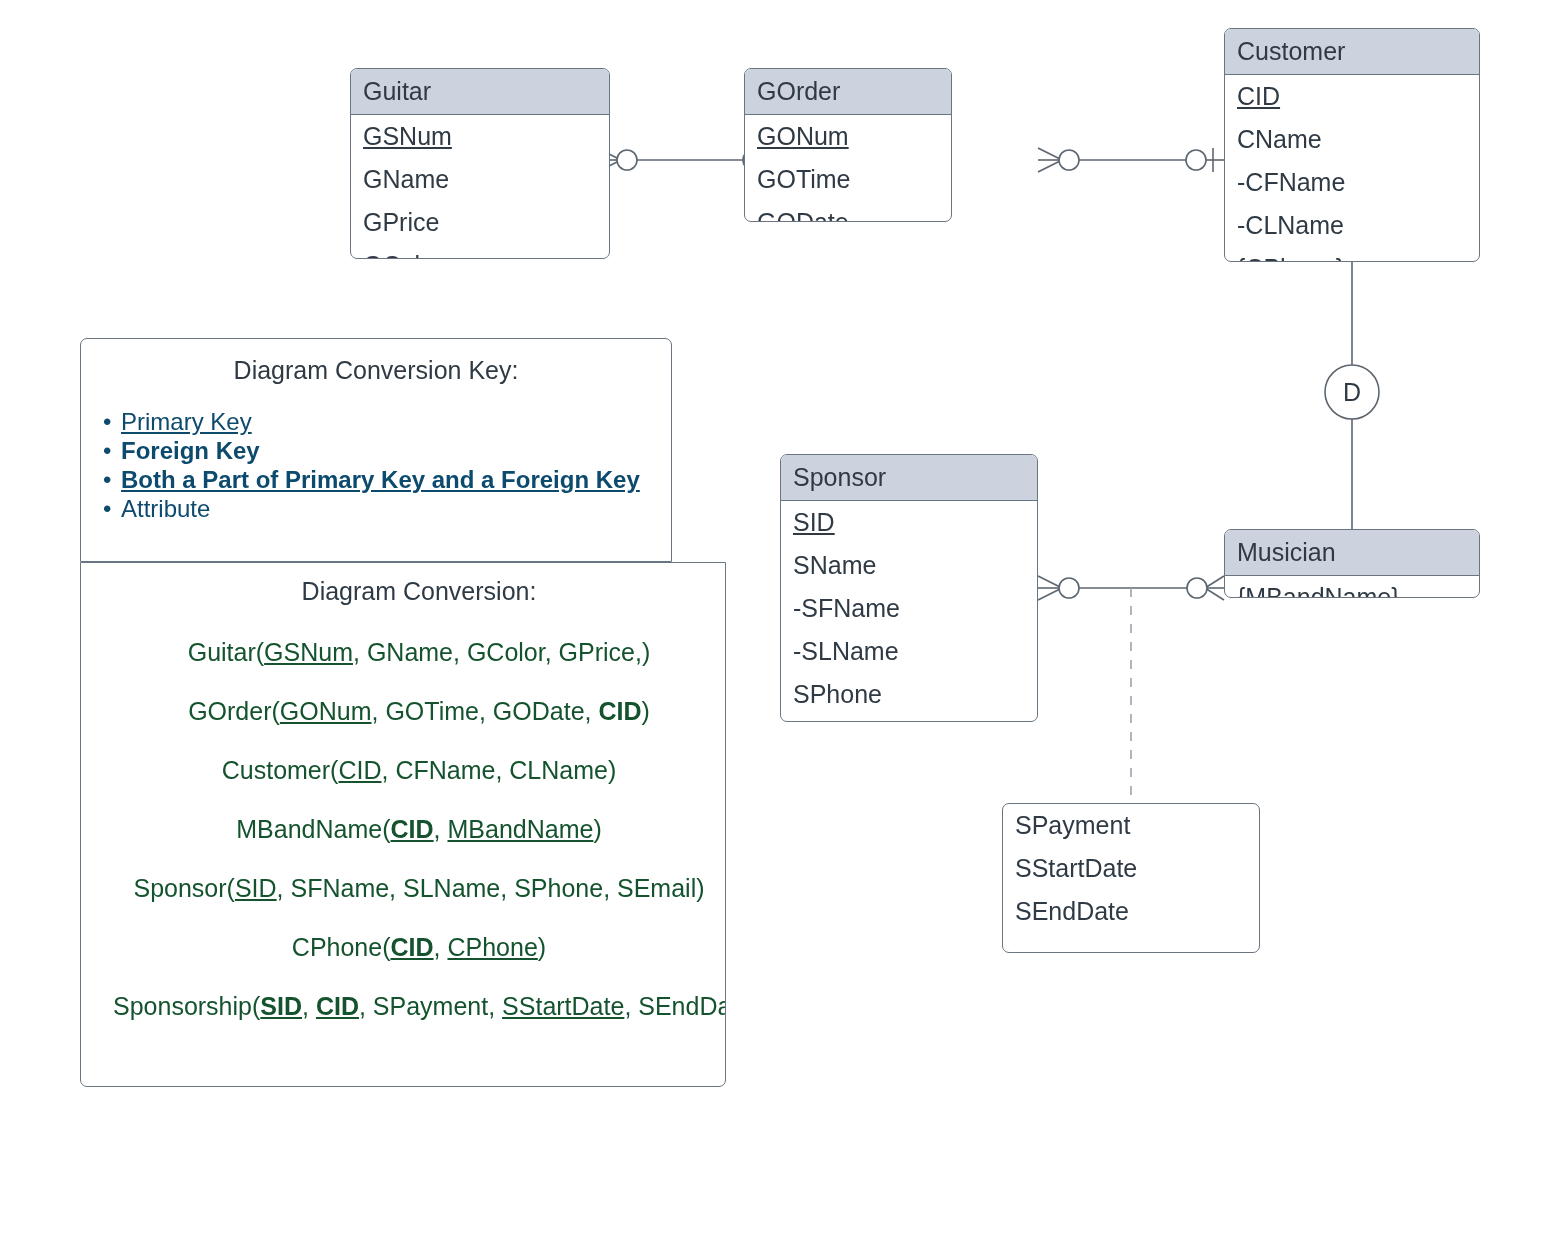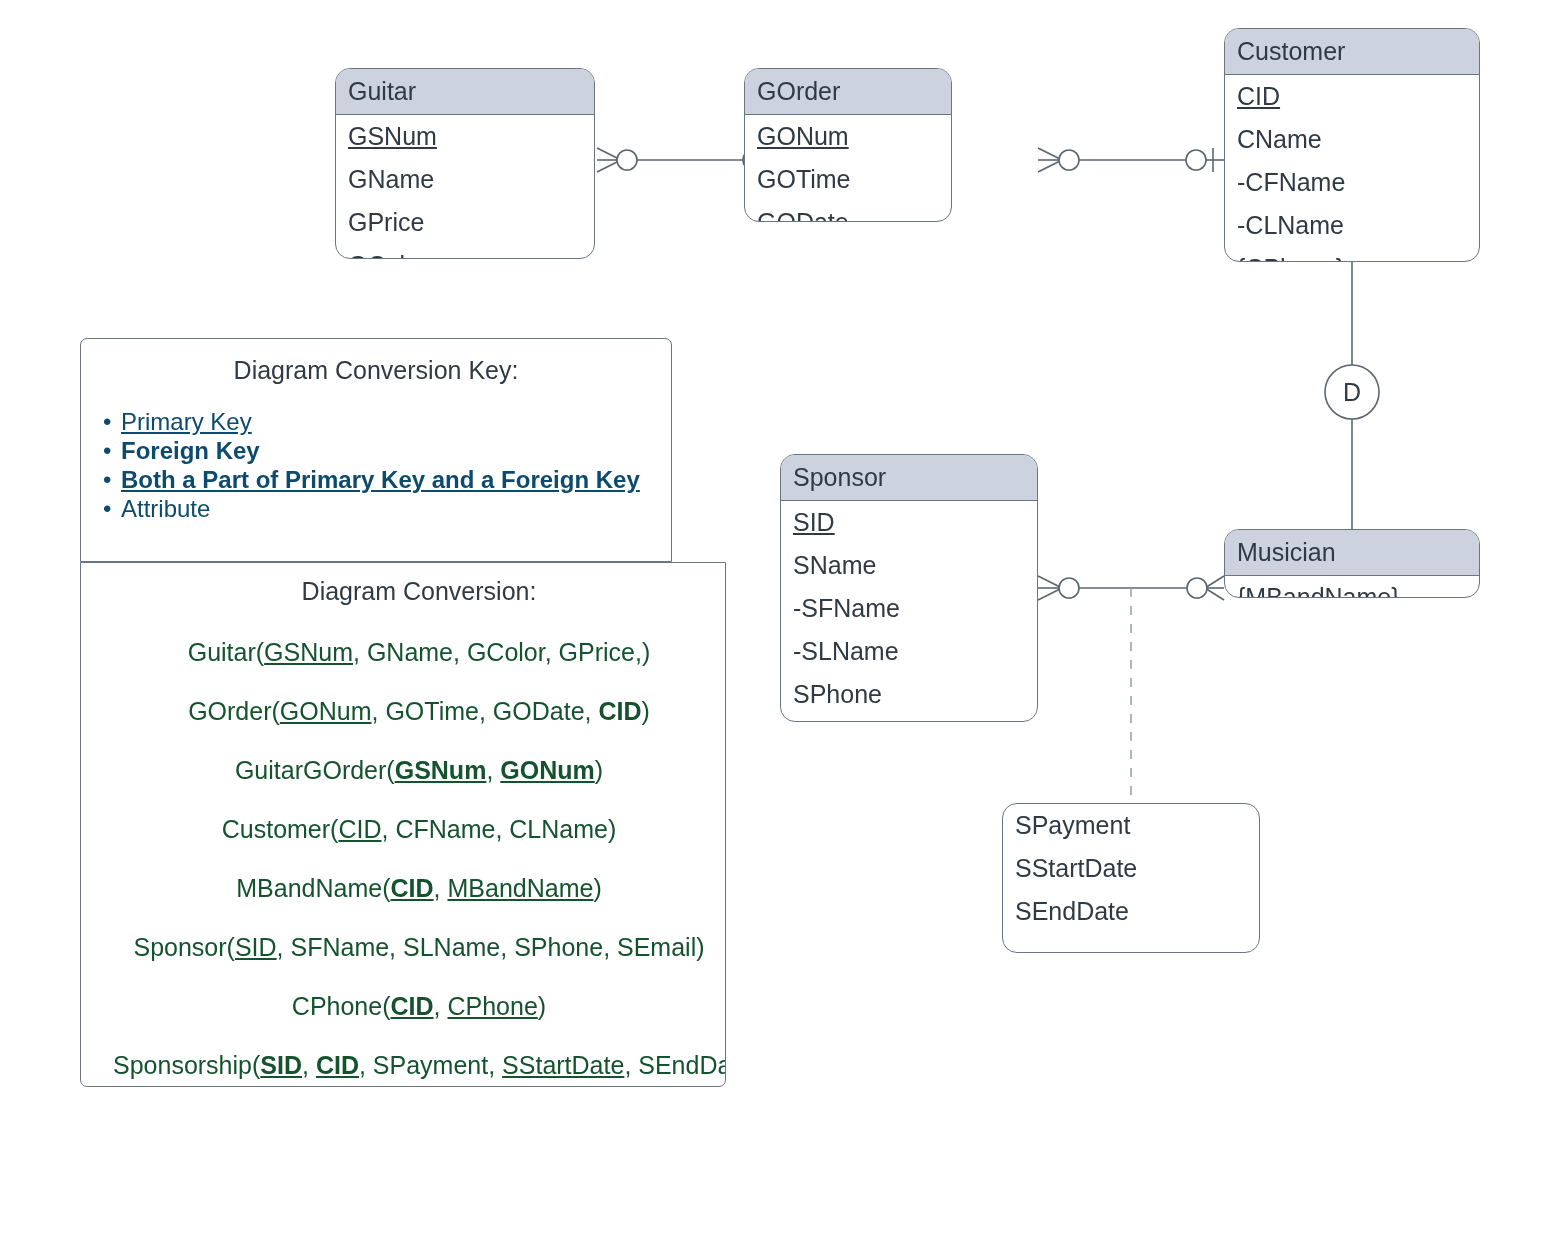--- a/index.html
+++ b/index.html
@@ -19,21 +19,21 @@
     position: absolute;
     inset: 0;
     width: 1550px;
     height: 1244px;
   }
   
   .entity {
     position: absolute;
     box-sizing: border-box;
     border: 1.4px solid #6a7582;
-    border-radius: 15px;
+    border-radius: 7px;
     background: #ffffff;
     overflow: hidden;
   }
   .entity-header {
     background: #ccd3de;
     border-bottom: 1.4px solid #6a7582;
     font-size: 25px;
     line-height: 1;
     padding: 10px 0 10px 12px;
     color: #2f3a44;
@@ -160,21 +160,21 @@
       </g>
 
       <g>
         <line x1="1131" y1="588" x2="1131" y2="803" stroke="#9aa3ad" stroke-dasharray="9 9"></line>
       </g>
 
     </g>
     <text id="d-symbol" x="1352" y="401" text-anchor="middle" font-family="Liberation Sans, sans-serif" font-size="25" fill="#2f3a44">D</text>
   </svg>
 
-  <div class="entity" style="left:335px; top:68px; width:260px; height:191px;">
+  <div class="entity" style="left:350px; top:68px; width:260px; height:191px;">
     <div class="entity-header">Guitar</div>
     <div class="attrs">
       <div class="attr pk">GSNum</div>
       <div class="attr">GName</div>
       <div class="attr">GPrice</div>
       <div class="attr">GColor</div>
     </div>
   </div>
 
   <div class="entity" style="left:744px; top:68px; width:208px; height:154px;">
@@ -240,21 +240,20 @@
         <span class="lt st-attr">Attribute</span>
       </li>
     </ul>
   </div>
 
   <div class="panel bottom" style="left:80px; top:562px; width:646px; height:525px;padding-left:32px;">
     <div class="panel-title" style="margin-top:14px;">Diagram Conversion:</div>
     <div id="relations-host" style="margin-top:34px;">
         <p class="relation" style="margin: 0px;"><span class="st-attr">Guitar(</span><span class="st-pk">GSNum</span><span class="st-attr">, GName, GColor, GPrice,)</span></p>
         <p class="relation" style="margin: 34px 0px 0px;"><span class="st-attr">GOrder(</span><span class="st-pk">GONum</span><span class="st-attr">, GOTime, GODate, </span><span class="st-fk">CID</span><span class="st-attr">)</span></p>
-        <p class="relation" style="margin: 34px 0px 0px;"><span class="st-attr">GuitarGOrder(</span><span class="st-both">GSNum</span><span class="st-attr">, </span><span class="st-both">GONum</span><span class="st-attr">)</span></p>
         <p class="relation" style="margin: 34px 0px 0px;"><span class="st-attr">Customer(</span><span class="st-pk">CID</span><span class="st-attr">, CFName, CLName)</span></p>
         <p class="relation" style="margin: 34px 0px 0px;"><span class="st-attr">MBandName(</span><span class="st-both">CID</span><span class="st-attr">, </span><span class="st-pk">MBandName</span><span class="st-attr">)</span></p>
         <p class="relation" style="margin: 34px 0px 0px;"><span class="st-attr">Sponsor(</span><span class="st-pk">SID</span><span class="st-attr">, SFName, SLName, SPhone, SEmail)</span></p>
         <p class="relation" style="margin: 34px 0px 0px;"><span class="st-attr">CPhone(</span><span class="st-both">CID</span><span class="st-attr">, </span><span class="st-pk">CPhone</span><span class="st-attr">)</span></p>
         <p class="relation" style="margin: 34px 0px 0px;"><span class="st-attr">Sponsorship(</span><span class="st-both">SID</span><span class="st-attr">, </span><span class="st-both">CID</span><span class="st-attr">, SPayment, </span><span class="st-pk">SStartDate</span><span class="st-attr">, SEndDate)</span></p>
       </div>
   </div>
 
 </div>
 

